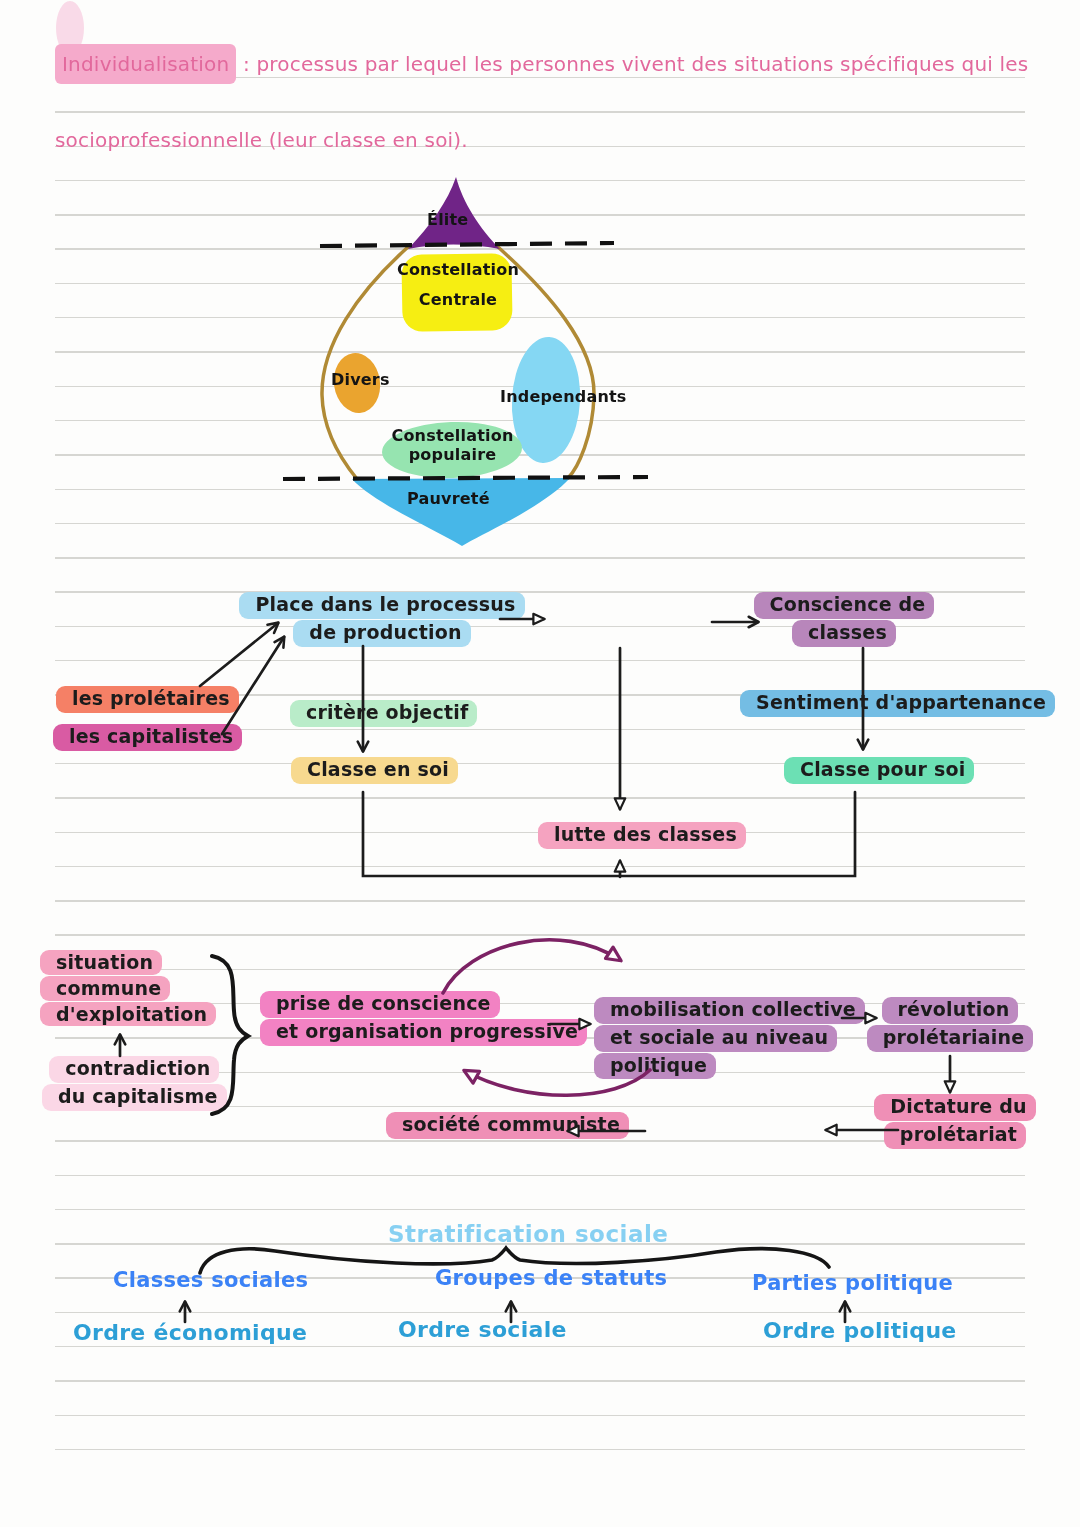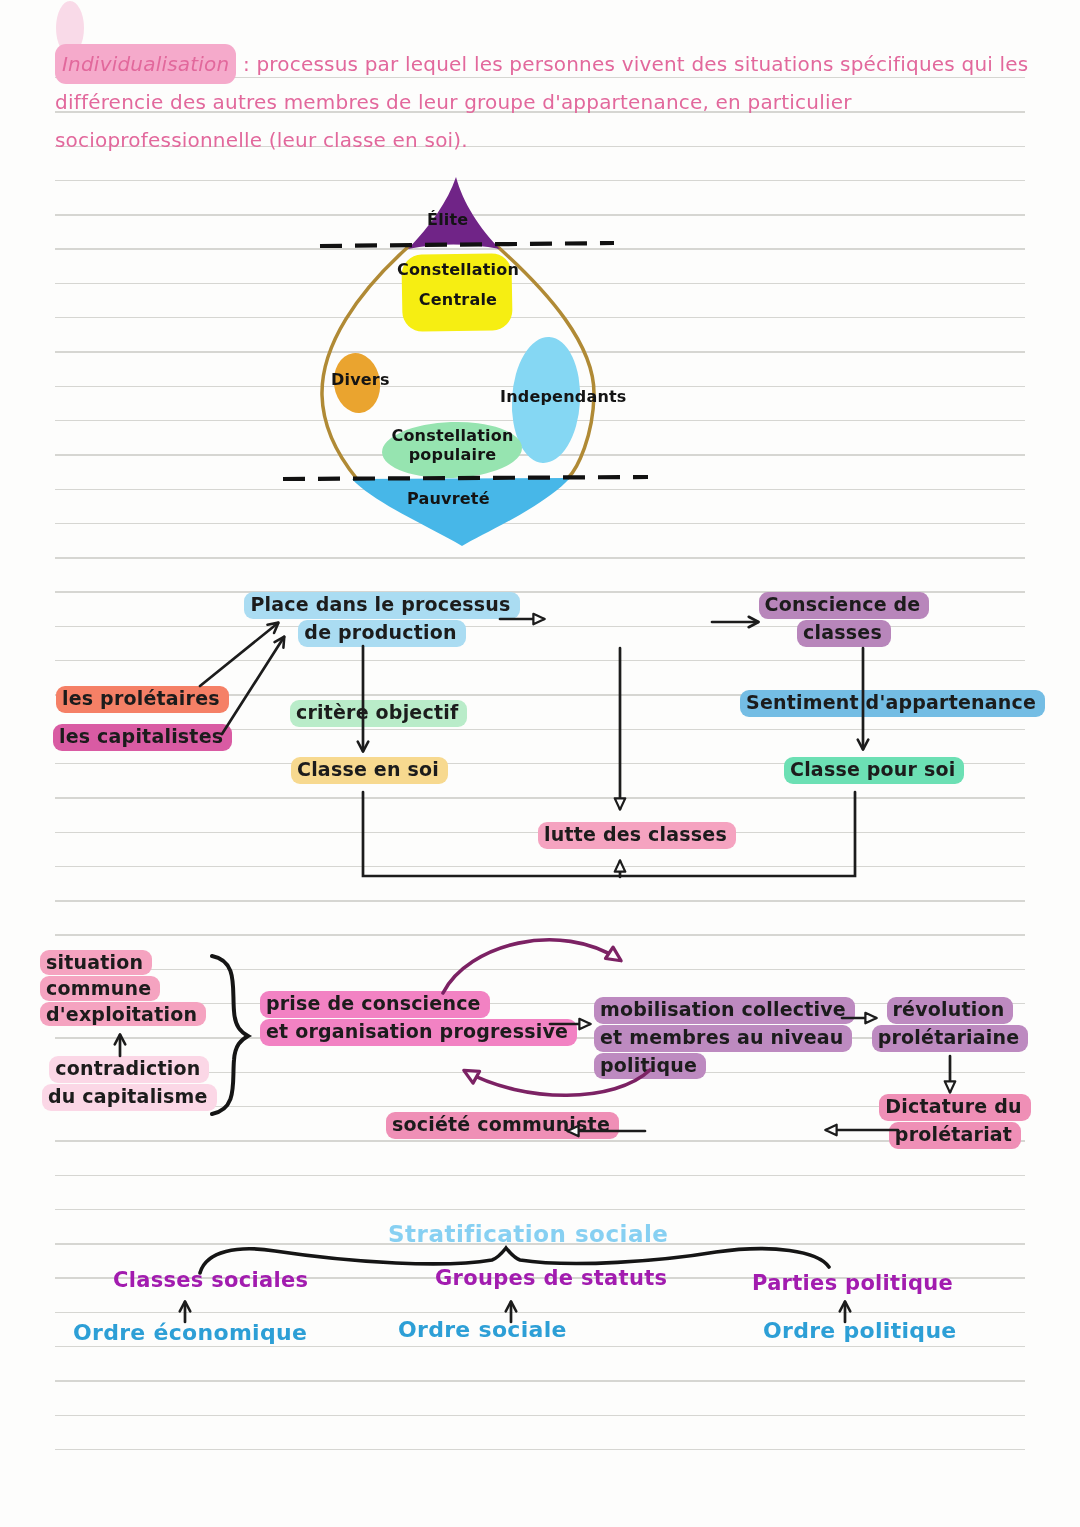--- a/index.html
+++ b/index.html
@@ -2,29 +2,29 @@
 <html><head>
 <meta charset="utf-8">
 <style>
   html,body{margin:0;padding:0;background:#ffffff;}
   #page{position:relative;width:1080px;height:1527px;background:#fdfdfc;overflow:hidden;
         font-family:"DejaVu Sans",sans-serif;}
   #rules{position:absolute;left:55px;top:77px;width:970px;height:1375px;
          background:repeating-linear-gradient(to bottom,#d6d6d2 0 1.4px,transparent 1.4px 34.3px);}
   .abs{position:absolute;}
   .ink{color:#1c1c1c;font-weight:bold;font-size:19px;letter-spacing:.2px;white-space:nowrap;line-height:1.25;}
-  .hl{display:inline-block;padding:1px 9px 2px 6px;border-radius:9px;}
+  .hl{display:inline-block;padding:1px 9px 2px 16px;border-radius:9px;}
   .stack{display:flex;flex-direction:column;}
   .stack.center{align-items:center;}
   .stack.left{align-items:flex-start;}
   .stack .hl{margin-bottom:1px;}
   .deftxt{color:#e2689c;font-size:20px;letter-spacing:.2px;white-space:nowrap;font-weight:normal;}
-  .term-hl{padding:8px 7px;border-radius:11px;font-style:italic;}
+  .term-hl{padding:8px 7px;border-radius:6px;}
   .toupie-label{color:#141414;font-weight:bold;font-size:16px;white-space:nowrap;letter-spacing:.2px;}
-  .blue-light{color:#a21caf;font-weight:bold;font-size:21px;white-space:nowrap;letter-spacing:.3px;}
+  .blue-light{color:#3b82f6;font-weight:bold;font-size:21px;white-space:nowrap;letter-spacing:.3px;}
   .blue-dark{color:#2d9fd6;font-weight:bold;font-size:22px;white-space:nowrap;letter-spacing:.3px;}
   .strat-title{color:#87d0f2;font-weight:bold;font-size:23px;letter-spacing:.5px;white-space:nowrap;}
   svg{position:absolute;left:0;top:0;pointer-events:none;}
 </style>
 </head>
 <body>
 
 <div id="page">
 
   <div id="rules"></div>
@@ -37,21 +37,20 @@
     <rect x="402" y="254" width="110" height="77" rx="20" fill="#f6ee12" transform="rotate(-1 457 292)"></rect>
     <ellipse cx="357" cy="383" rx="23" ry="30" fill="#eaa42f" transform="rotate(-8 357 383)"></ellipse>
     <ellipse cx="546" cy="400" rx="34" ry="63" fill="#85d7f3" transform="rotate(3 546 400)"></ellipse>
     <ellipse cx="452" cy="450" rx="70" ry="28" fill="#96e4b0" transform="rotate(-2 452 450)"></ellipse>
     <path d="M352,479 L570,478 C545,506 482,534 462,546 C432,528 374,503 352,479 Z" fill="#47b7e8"></path>
   </svg>
 
   <div class="abs deftxt" style="left:55px;top:52px;">
     <span class="term-hl" style="background-color: rgb(245, 170, 203);">Individualisation</span><span> : processus par lequel les personnes vivent des situations spécifiques qui les</span>
   </div>
-  <div class="abs deftxt" style="left:55px;top:90px;">différencie des autres membres de leur groupe d'appartenance, en particulier</div>
   <div class="abs deftxt" style="left:55px;top:128px;">socioprofessionnelle (leur classe en soi).</div>
 
   <div class="abs toupie-label" style="left:427px;top:210px;">Élite</div>
   <div class="abs stack center" style="left:398px;top:260px;width:120px;">
     <span class="toupie-label">Constellation</span>
     <span class="toupie-label" style="margin-top:11px;">Centrale</span>
   </div>
   <div class="abs toupie-label" style="left:331px;top:370px;">Divers</div>
   <div class="abs toupie-label" style="left:500px;top:387px;">Independants</div>
   <div class="abs stack center" style="left:395px;top:426px;width:115px;">
@@ -84,21 +83,21 @@
   <div class="abs stack center" style="left:42px;top:1056px;">
     <span class="hl ink" style="background-color: rgb(251, 215, 230);">contradiction</span>
     <span class="hl ink" style="background-color: rgb(251, 215, 230);">du capitalisme</span>
   </div>
   <div class="abs stack left" style="left:260px;top:991px;">
     <span class="hl ink" style="background-color: rgb(242, 130, 195);">prise de conscience</span>
     <span class="hl ink" style="background-color: rgb(242, 130, 195);">et organisation progressive</span>
   </div>
   <div class="abs stack left" style="left:594px;top:997px;">
     <span class="hl ink" style="background-color: rgb(189, 138, 192);">mobilisation collective</span>
-    <span class="hl ink" style="background-color: rgb(189, 138, 192);">et membres au niveau</span>
+    <span class="hl ink" style="background-color: rgb(189, 138, 192);">et sociale au niveau</span>
     <span class="hl ink" style="background-color: rgb(189, 138, 192);">politique</span>
   </div>
   <div class="abs stack center" style="left:876px;top:997px;width:148px;">
     <span class="hl ink" style="background-color: rgb(189, 138, 192);">révolution</span>
     <span class="hl ink" style="background-color: rgb(189, 138, 192);">prolétariaine</span>
   </div>
   <div class="abs stack center" style="left:890px;top:1094px;width:130px;">
     <span class="hl ink" style="background-color: rgb(239, 143, 182);">Dictature du</span>
     <span class="hl ink" style="background-color: rgb(239, 143, 182);">prolétariat</span>
   </div>

